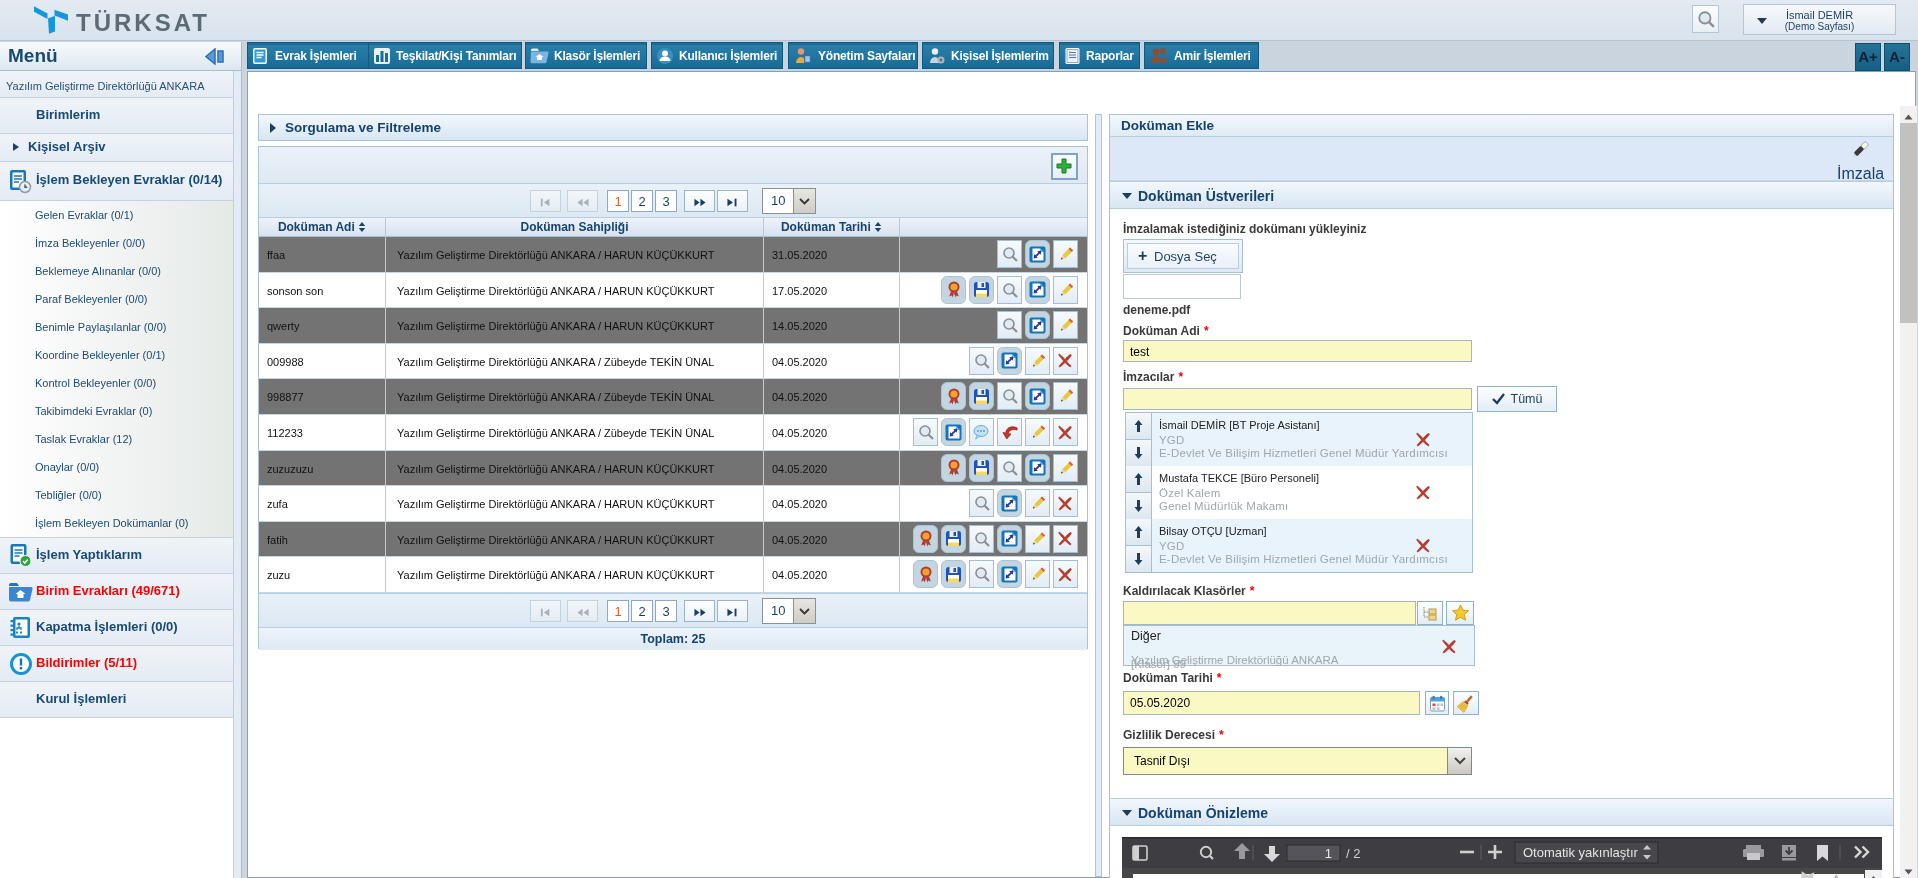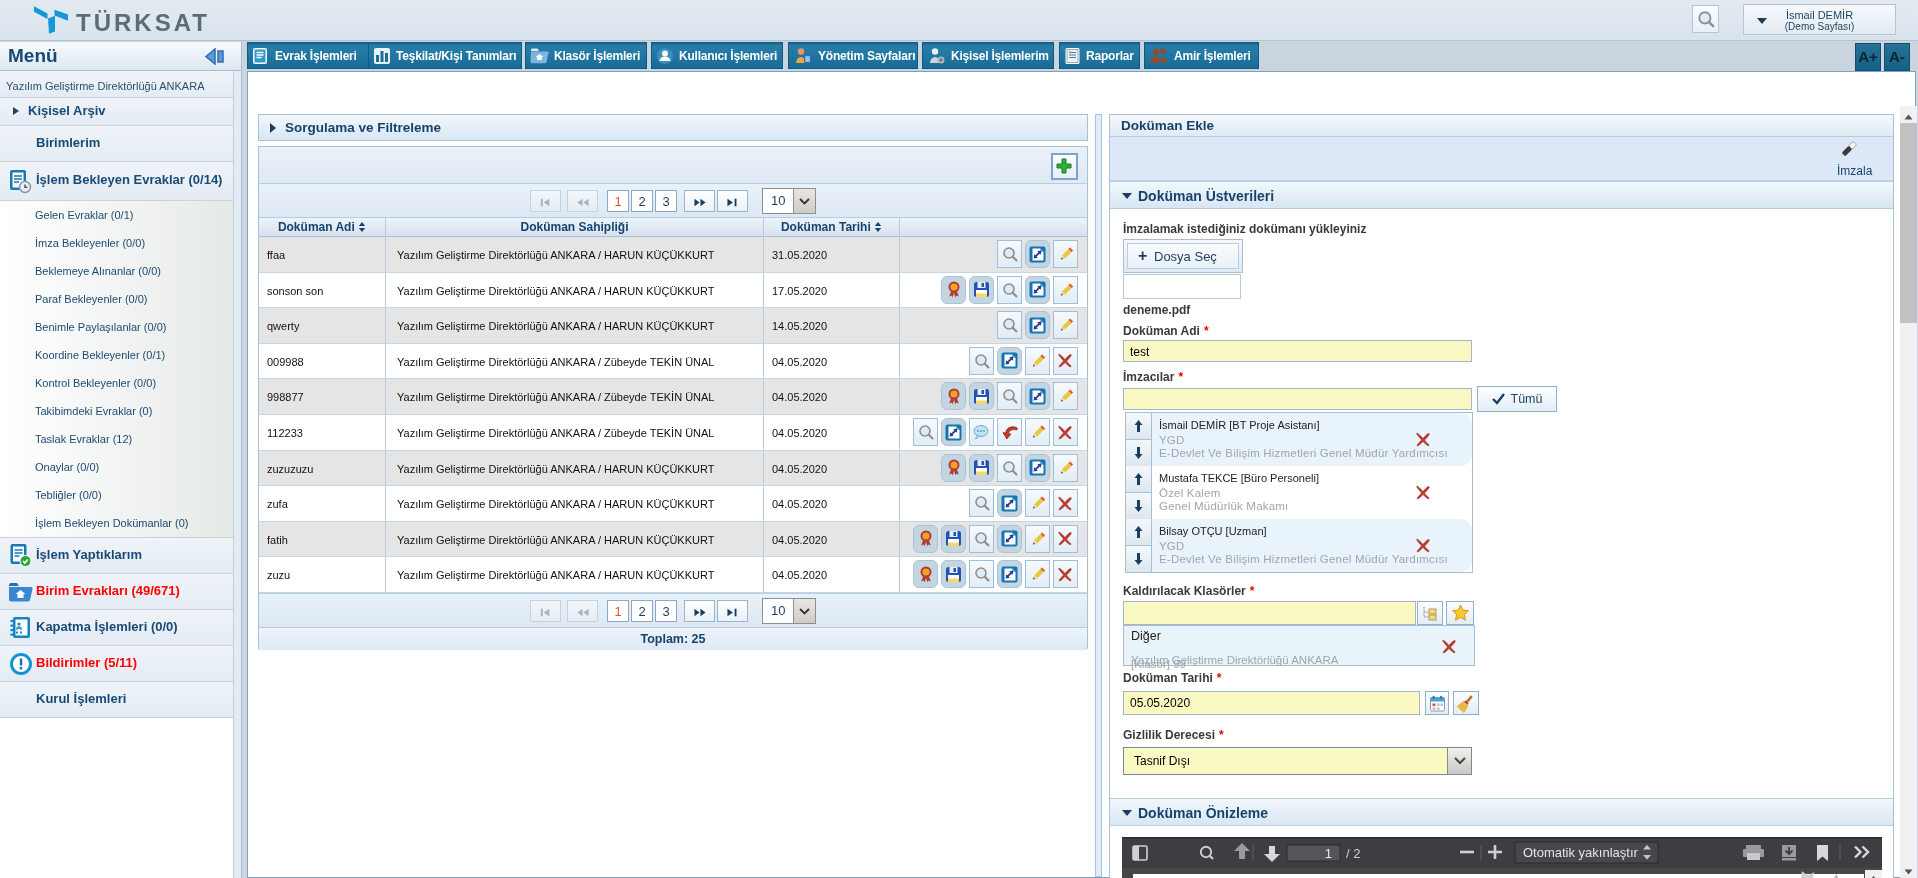--- a/index.html
+++ b/index.html
@@ -65,21 +65,21 @@
 .pgnum.cur { color:#e0592a; }
 .pgsel { display:inline-block; vertical-align:top; margin-left:14px; height:26px; margin-top:-2px; border:1px solid #8a9099; background:#fff; font-size:13px; color:#1c3e5e; position:relative; top:0;}
 .pgsel .v { display:inline-block; width:30px; text-align:center; line-height:24px; }
 .pgsel .ar { display:inline-block; width:22px; height:24px; background:linear-gradient(#e8e6e1,#cfccc4); border-left:1px solid #8a9099; vertical-align:top; position:relative;}
 
 
 #thead { position:absolute; left:0; top:71px; width:100%; height:19px; background:linear-gradient(#eef3fa,#d7e2ef);
   border-bottom:1px solid #a9c2d8; font-size:12px; font-weight:bold; color:#17436d; }
 .hc { position:absolute; top:0; height:19px; border-right:1px solid #b6c8da; text-align:center; line-height:19px; }
 .trow { position:absolute; left:0; width:100%; height:35.6px; font-size:11px; color:#111; }
-.trow.odd { background:#e5e5e5; }
+.trow.odd { background:#737373; }
 .tc { position:absolute; top:0; height:100%; border-right:1px solid #b9cde0; }
 .trow { border-bottom:1px solid #c5d6e6; }
 .c1 { left:0; width:127px; }
 .c2 { left:127px; width:378px; }
 .c3 { left:505px; width:136px; }
 .c4 { left:641px; width:189px; border-right:none; }
 .tc span.txt { position:absolute; left:8px; top:12px; white-space:nowrap; }
 .c2 span.txt { left:11px; }
 .icons { position:absolute; right:11px; top:3px; display:flex; gap:3px; }
 .ib { width:25px; height:28px; border:1px solid #9fc0dd; background:linear-gradient(#f6fafd,#e2ecf4); display:flex; align-items:center; justify-content:center; }
@@ -89,35 +89,35 @@
   border-top:1px solid #b9cde0; text-align:center; font-size:12.5px; font-weight:bold; color:#16436d; line-height:22px; }
 
 
 #splitter { position:absolute; left:847px; top:8px; width:7px; height:763px; background:#e3ecf6; border:1px solid #aac4dc; }
 
 
 #rpanel { position:absolute; left:861px; top:8px; width:785px; height:765px; background:#fff; border:1px solid #a9c2d8; }
 #rtitle { height:22px; background:linear-gradient(#f4f8fc,#dfeaf4); border-bottom:1px solid #b9cde0; }
 #rtitle .t { font-size:13.5px; font-weight:bold; color:#16436d; padding:3px 12px 0 11px; }
 #rtoolbar { height:44px; background:#dce8f7; border-bottom:1px solid #c3d4e4; position:relative; }
-#rtoolbar .imz { position:absolute; right:10px; top:2px; width:46px; text-align:left; font-size:12px; color:#16436d; }
+#rtoolbar .imz { position:absolute; right:10px; top:2px; width:46px; text-align:center; font-size:16px; color:#16436d; }
 .colhdr { height:28px; background:linear-gradient(#f2f7fc,#d8e6f3); border-top:1px solid #b9cde0; border-bottom:1px solid #b9cde0; position:relative; }
 .colhdr .t { position:absolute; left:28px; top:6px; font-size:14px; font-weight:bold; color:#16436d; }
 .colhdr .tri { position:absolute; left:12px; top:11px; width:0; height:0; border:5px solid transparent; border-top:6px solid #1c3e5e; }
 
 #form { position:relative; height:585px; background:#fff; }
 .lbl { position:absolute; font-size:12px; font-weight:bold; color:#3a3a3a; white-space:nowrap; }
 .lbl .st { color:#e00; margin-left:4px; }
 .yinput { position:absolute; background:#fbf9c3; border:1px solid #a3b5c6; font-size:12px; color:#000; padding:4px 0 0 6px; }
 .whitebox { position:absolute; background:#fff; border:1px solid #b9c9d9; }
 
 
 #signers { position:absolute; left:15px; top:203px; width:348px; height:161px; border:1px solid #a9bed2; }
 .srow { position:relative; width:100%; height:53px; }
-.srow.odd { background:#e8f3fb;border-radius:12px; }
+.srow.odd { background:#e8f3fb; }
 .arrcol { position:absolute; left:0; top:0; width:26px; height:53px; border-right:1px solid #a9bed2; }
 .arrcell { width:100%; height:50%; background:linear-gradient(#f4f8fb,#dde7ef); border-bottom:1px solid #a9bed2; text-align:center; position:relative;}
 .arrcell:last-child { border-bottom:none; }
 .sname { position:absolute; left:33px; top:6px; font-size:11px; color:#222; white-space:nowrap;}
 .ssub1 { position:absolute; left:33px; top:21px; font-size:11.5px; color:#a0a6ab; letter-spacing:0.2px; }
 .ssub2 { position:absolute; left:33px; top:34px; font-size:11.5px; color:#a0a6ab; white-space:nowrap; letter-spacing:0.2px;}
 .sx { position:absolute; right:40px; top:18px; }
 
 
 .sqbtn { position:absolute; border:1px solid #8fb2cc; background:linear-gradient(#fdfeff,#e3edf5); display:flex; align-items:center; justify-content:center; }
@@ -212,26 +212,26 @@
   <div class="sbrow" id="menubar">
     <span class="t">Menü</span>
     <svg style="position:absolute;right:12px;top:6px" width="24" height="17" viewBox="0 0 24 17">
       <path d="M1 8.5 L10 1 L10 16 Z" fill="#5b9bd5" stroke="#2f6cb5" stroke-width="1.5"></path>
       <rect x="13" y="3" width="5" height="11" fill="#5b9bd5" stroke="#2f6cb5" stroke-width="1.5"></rect>
     </svg>
   </div>
   <div class="sbrow" style="height:27px;">
       <span class="sb-upper" style="position:absolute;left:6px;top:9px;">Yazılım Geliştirme Direktörlüğü ANKARA</span>
     </div>
+  <div class="sbrow" style="height:36px;">
+      <span class="sbitem" style="position:absolute;left:36px;top:9px;">Birimlerim</span>
+    </div>
   <div class="sbrow" style="height:28px;">
       <span style="position:absolute;left:13px;top:9px;width:0;height:0;border:4.5px solid transparent;border-left:6.5px solid #20425f;"></span>
       <span class="sbitem" style="position:absolute;left:28px;top:5px;">Kişisel Arşiv</span>
-    </div>
-  <div class="sbrow" style="height:36px;">
-      <span class="sbitem" style="position:absolute;left:36px;top:9px;">Birimlerim</span>
     </div>
   <div class="sbrow" style="height:39px;">
     <svg style="position:absolute;left:9px;top:8px" width="23" height="24" viewBox="0 0 23 24">
         <rect x="1" y="0" width="16" height="20" rx="2" fill="#1878b5"></rect>
         <rect x="3.5" y="2.5" width="11" height="15" fill="#fff"></rect>
         <path d="M5 6 h8 M5 9 h8 M5 12 h5" stroke="#1878b5" stroke-width="1.5"></path>
         <circle cx="16" cy="17" r="5.5" fill="#e8eef4" stroke="#8a9aa8" stroke-width="1.5"></circle>
         <path d="M16 14.5 v2.8 h2.3" stroke="#4a5a68" stroke-width="1.5" fill="none"></path>
       </svg>
     <span class="sbitem" style="position:absolute;left:36px;top:10px;">İşlem Bekleyen Evraklar (0/14)</span>

